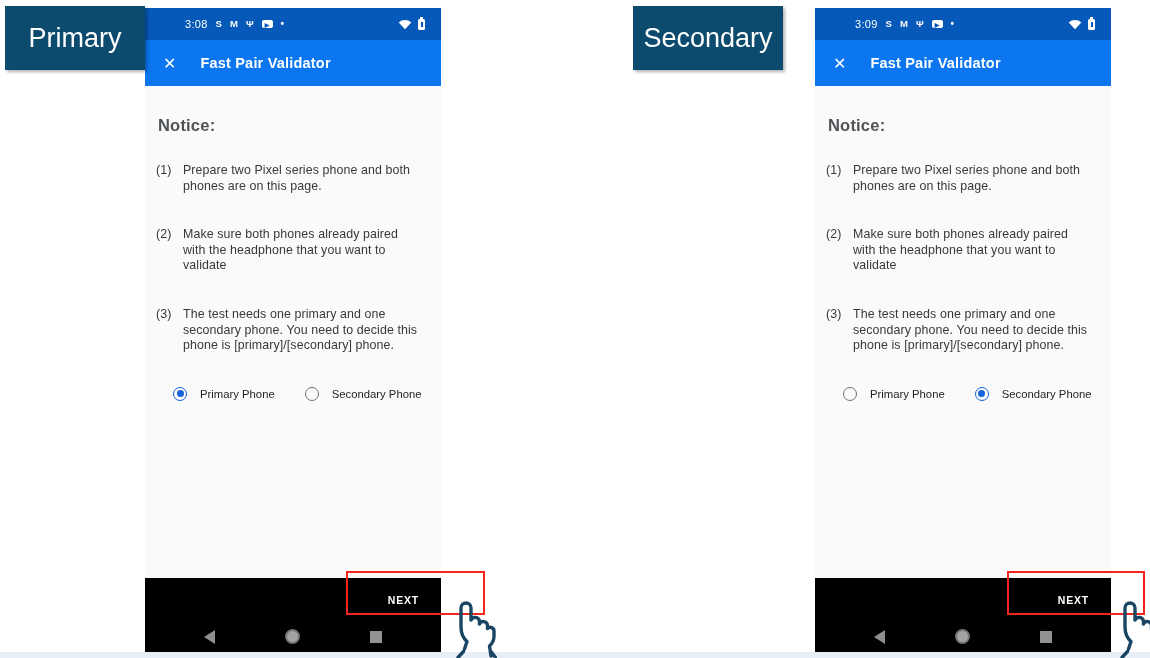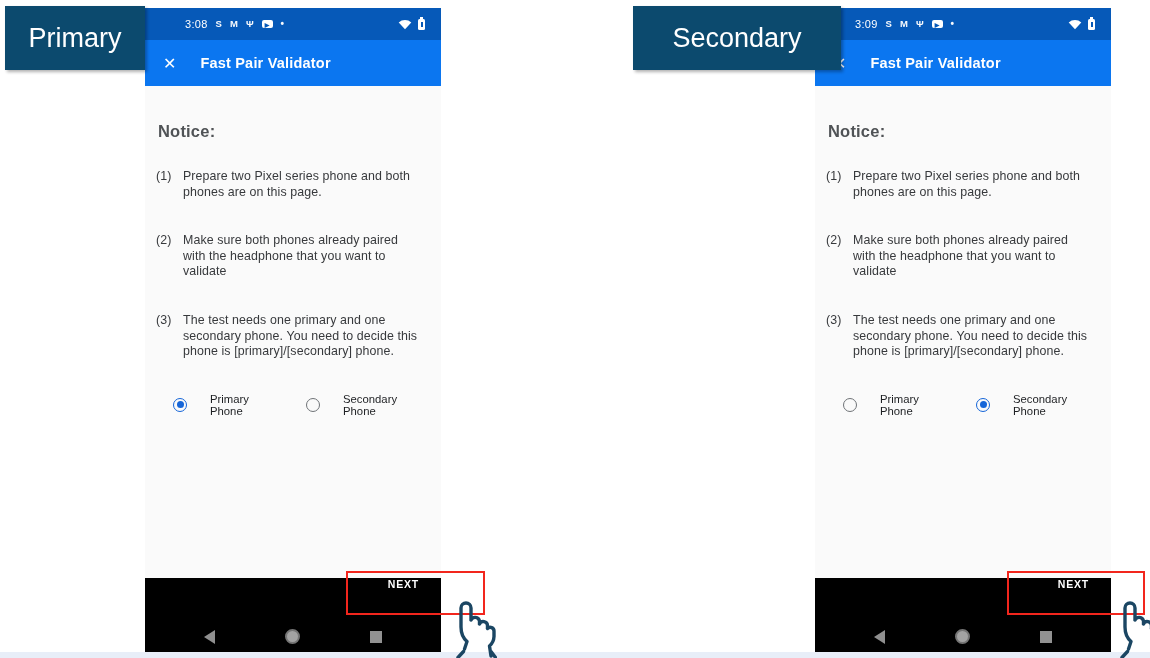--- a/index.html
+++ b/index.html
@@ -28,51 +28,51 @@
   .batt::after{content:"";position:absolute;top:3px;left:3px;width:1.5px;height:5px;background:#0659b8;}
 
   
   .appbar{height:46px;background:#0b76f0;color:#fff;flex:none;
           display:flex;align-items:center;padding:0 18px;gap:24px;box-sizing:border-box;}
   .close{font-size:16px;cursor:pointer;}
   .title{font-size:14.5px;font-weight:bold;letter-spacing:.2px;text-align:center;}
 
   
   .content{flex:1;padding:20px 18px 0 11px;box-sizing:border-box;color:#37393c;}
-  .notice{font-size:16.5px;font-weight:bold;color:#505356;margin:16px 0 28px 2px;letter-spacing:.2px;}
+  .notice{font-size:16.5px;font-weight:bold;color:#505356;margin:10px 0 28px 2px;letter-spacing:.2px;}
   .item{display:flex;gap:6px;margin-bottom:33px;font-size:12.4px;line-height:15.6px;letter-spacing:.1px;}
   .item .num{width:21px;flex:none;}
   .item .txt{width:238px;}
   .radiorow{display:flex;align-items:center;margin:12px 0 0 17px;gap:30px;}
-  .radio-opt{display:flex;align-items:center;gap:23px;cursor:pointer;}
+  .radio-opt{display:flex;align-items:center;gap:13px;cursor:pointer;}
   .rb{width:12px;height:12px;border:1.8px solid #6f7377;border-radius:50%;flex:none;
       display:flex;align-items:center;justify-content:center;background:#fafafa;}
   .rb .dot{width:7px;height:7px;border-radius:50%;background:transparent;}
   .rb.checked{border-color:#1565d8;}
   .rb.checked .dot{background:#1565d8;}
   .rlabel{font-size:11.3px;color:#1d1f22;}
 
   
-  .actionbar{height:43px;background:#000;flex:none;display:flex;
+  .actionbar{height:43px;background:#000;flex:none;display:flex;align-items:center;
              justify-content:flex-end;padding-right:22px;box-sizing:border-box;}
   .next{color:#fff;font-size:10.5px;font-weight:bold;letter-spacing:.8px;cursor:pointer;}
   .navbar{height:31px;background:#000;flex:none;display:flex;align-items:center;
           justify-content:center;gap:70px;}
   .nav{display:inline-block;cursor:pointer;}
   .back{width:0;height:0;border-top:7px solid transparent;border-bottom:7px solid transparent;
         border-right:11px solid #8f8f8f;}
   .home{width:11px;height:11px;border-radius:50%;background:#a3a3a3;border:2px solid #757575;}
   .recents{width:12px;height:12px;background:#929292;}
 
   
   .labelbox{position:absolute;top:6px;height:64px;background:#0c4a6e;color:#fff;
             display:flex;align-items:center;justify-content:center;font-size:27px;
             box-shadow:2px 2px 3px rgba(0,0,0,.3);z-index:4;}
   .l1{left:5px;width:140px;}
-  .l2{left:633px;width:208px;}
+  .l2{left:633px;width:150px;}
 
   
   .red-rect{position:absolute;top:571px;height:44px;border:2.5px solid #f2261d;
             box-sizing:border-box;z-index:5;background:transparent;}
   .r1{left:346px;width:139px;}
   .r2{left:1007px;width:138px;}
 
   
   .hand{position:absolute;width:48px;height:60px;z-index:6;}
   .h1{left:449px;top:598px;}

